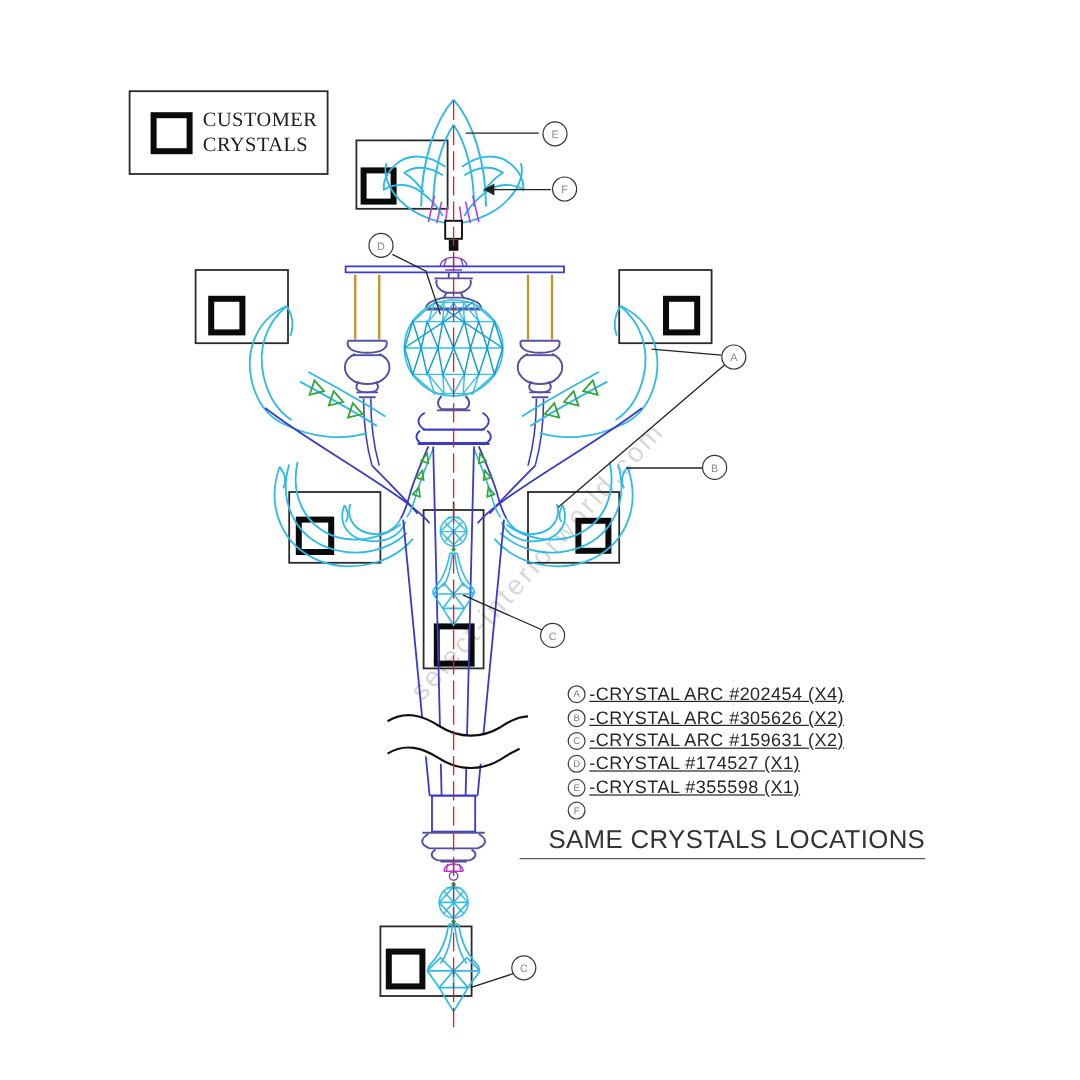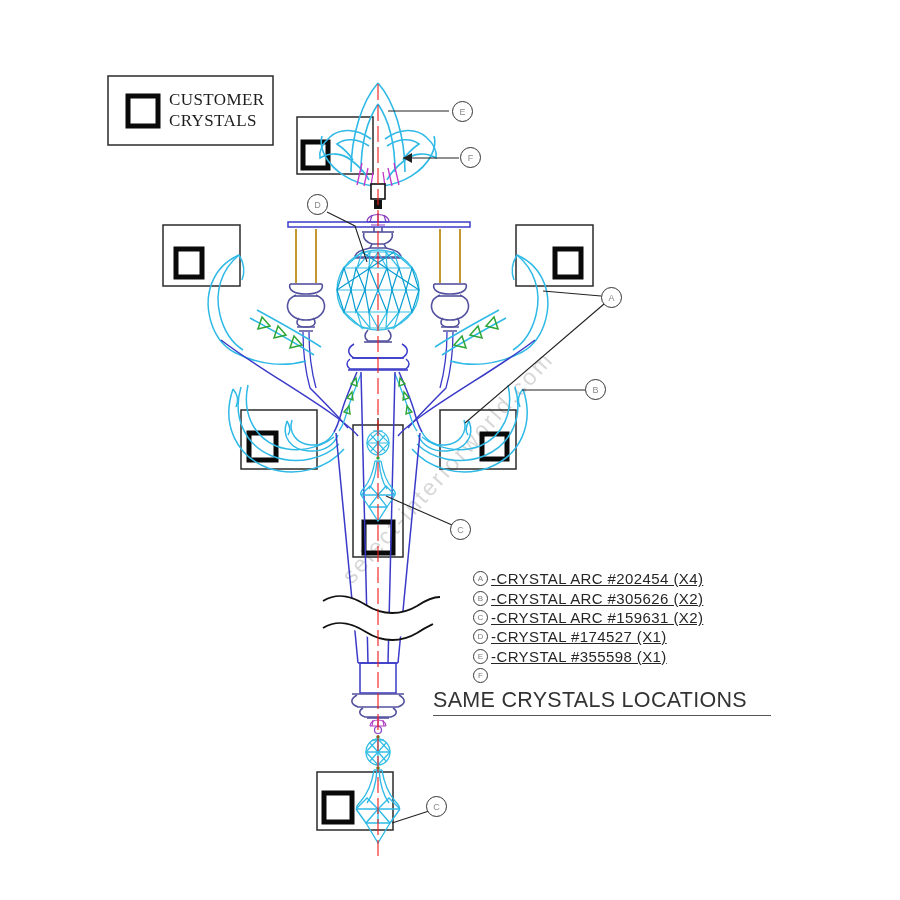--- a/index.html
+++ b/index.html
@@ -16,21 +16,21 @@
   
   .legend{position:absolute;left:473px;top:569px;}
   .legend-row{display:flex;align-items:center;height:19.4px;}
   .legend-key{width:15px;height:15px;border:1.2px solid #3a3a3a;border-radius:50%;
     display:flex;align-items:center;justify-content:center;font-size:8px;color:#7a7a7a;
     box-sizing:border-box;margin-right:3px;flex:0 0 auto;}
   .legend-text{font-size:15px;letter-spacing:.4px;color:#262626;white-space:nowrap;text-decoration:underline;}
   
   .title-block{position:absolute;left:433px;top:688px;width:338px;color:#333;}
   .title-line{font-size:21.5px;letter-spacing:.3px;white-space:nowrap;
-    border-bottom:1.7px solid #555;padding-bottom:2px;margin-bottom:3px;}
+    border-bottom:1.7px solid #555;padding-bottom:2px;margin-bottom:3px;text-align:right;}
 </style>
 </head>
 <body>
 
 <div class="canvas">
 <svg width="900" height="900" viewBox="0 0 900 900">
 
   <text transform="translate(352,585) rotate(-48)" font-size="23" letter-spacing="2.5" fill="#bdbdbd" opacity="0.6" font-family="Liberation Sans, sans-serif">select-interiorworld.com</text>
 
   <g fill="none" stroke="#2b2b2b" stroke-width="1.5">

